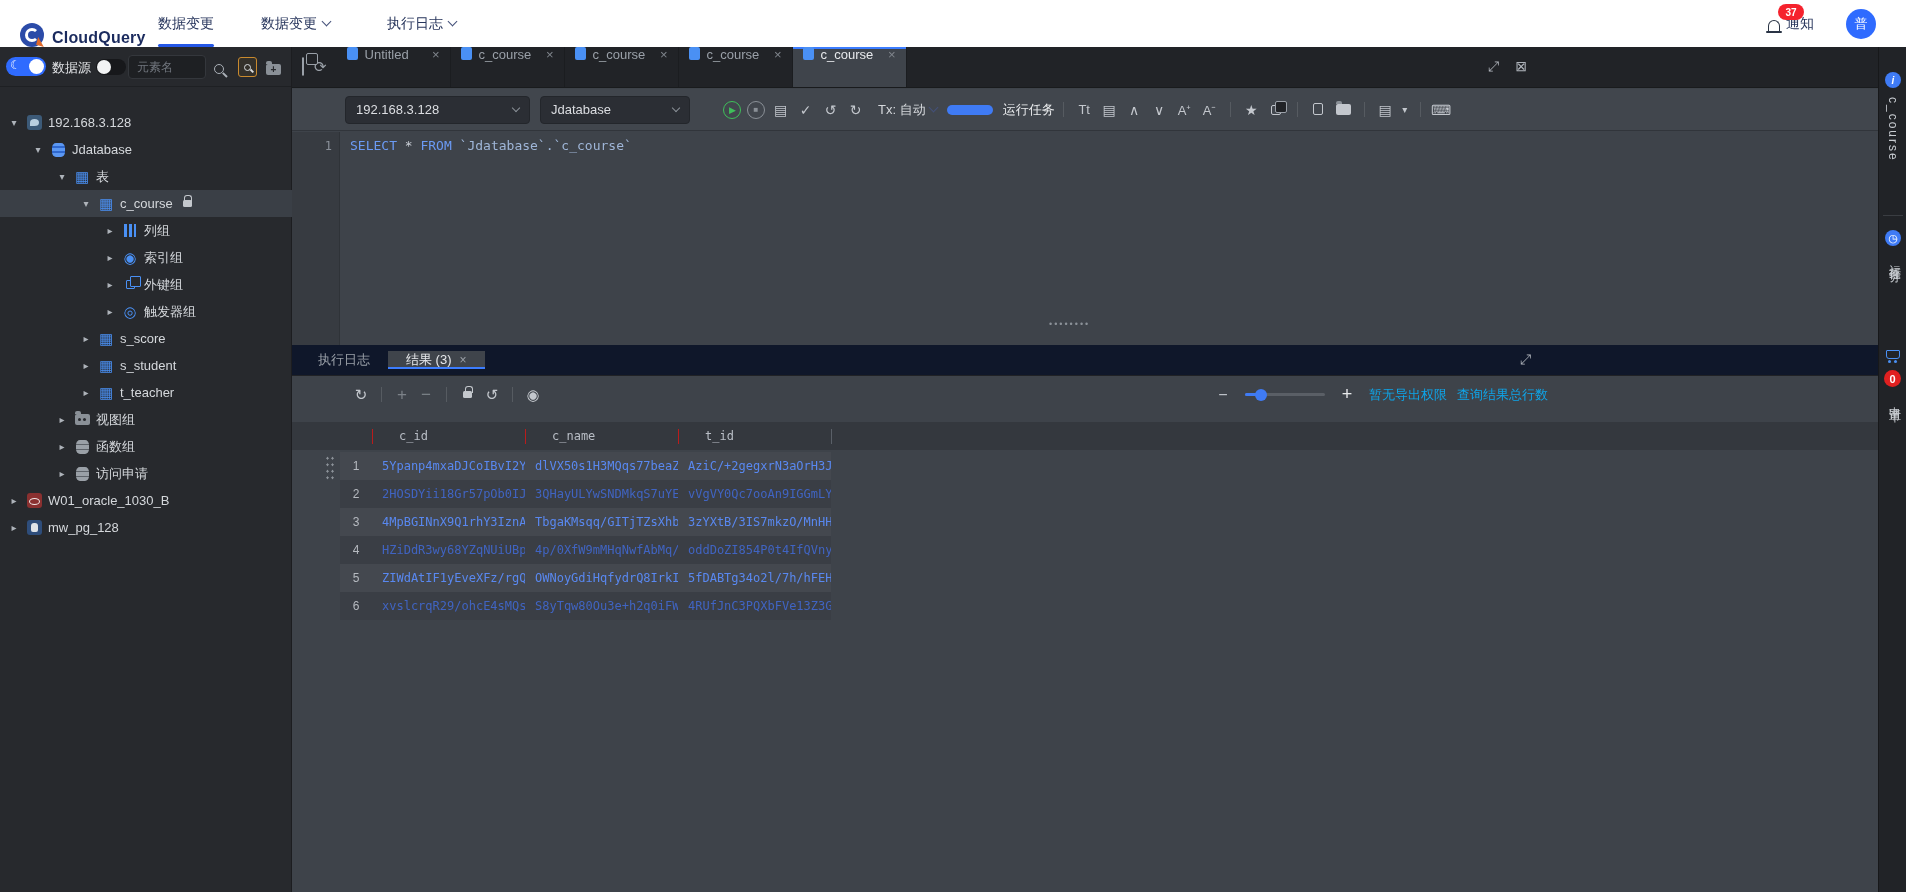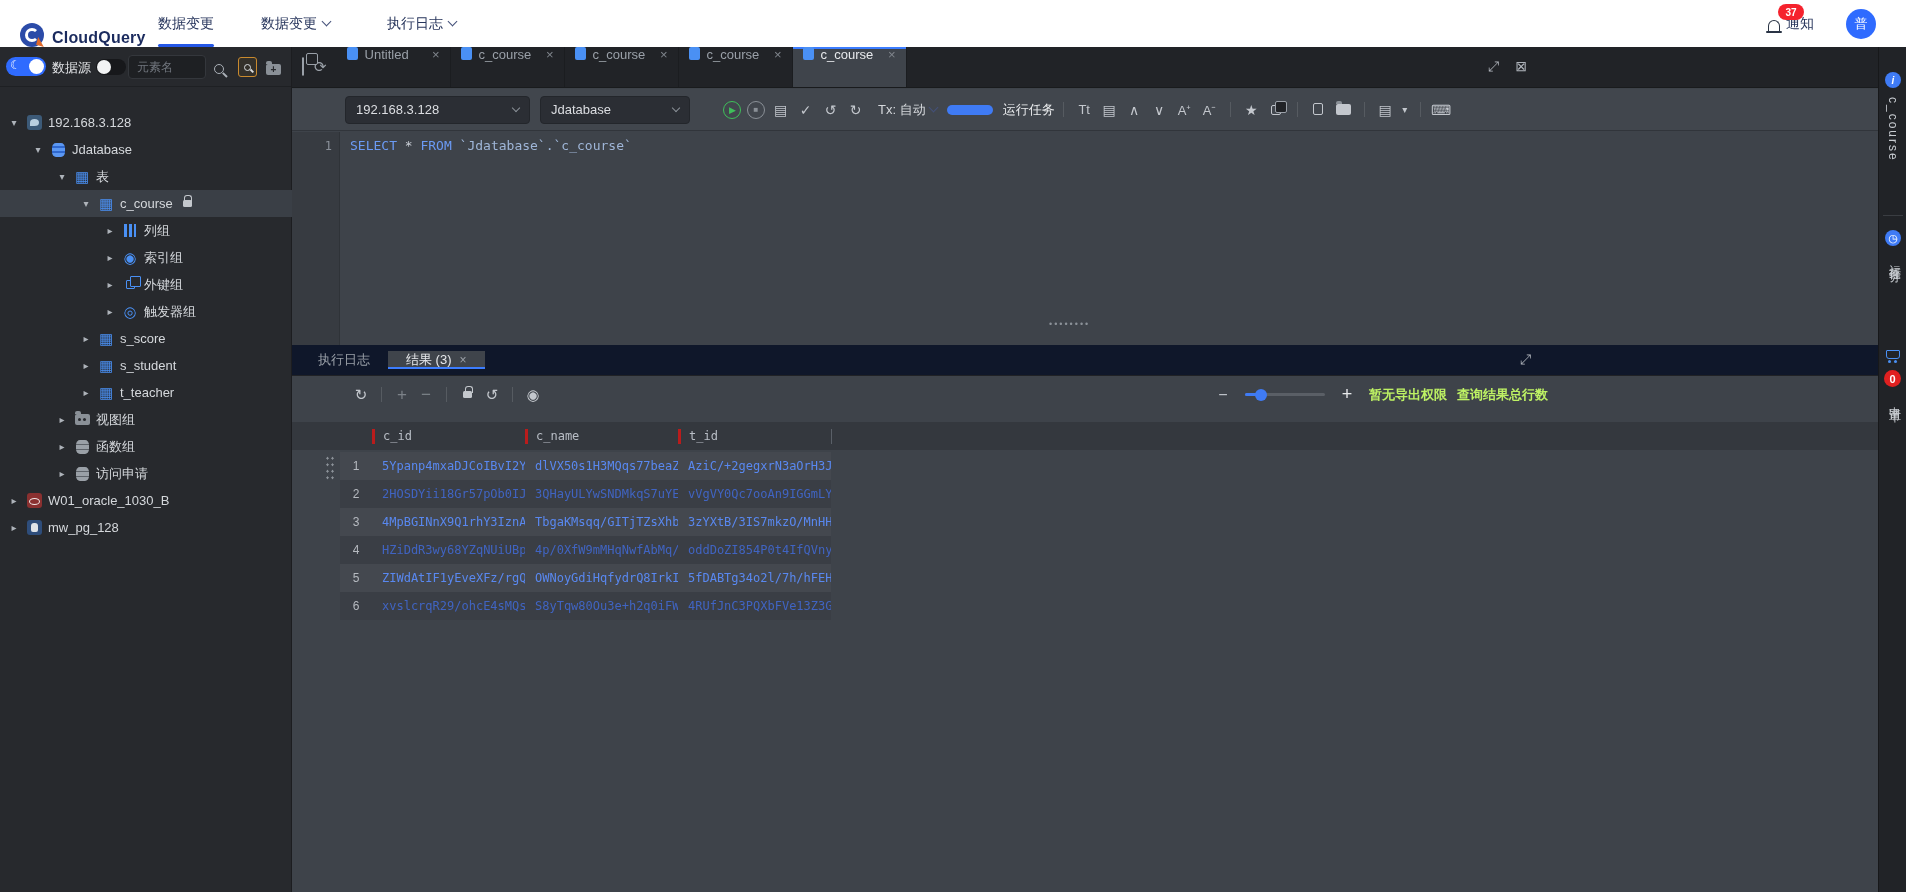--- a/index.html
+++ b/index.html
@@ -99,24 +99,24 @@
   .rtab .x{font-size:12px;color:#9aa0a8}
   .rtoolbar{position:absolute;left:0;top:327px;width:100%;height:41px;display:flex;align-items:center;padding-left:57px}
   .rbtn{color:#c3c7cd;font-size:15px;width:24px;text-align:center;cursor:pointer;flex:none}
   .rbtn.dim{color:#7c8288}
   .rt-lock{width:9px;height:7px;background:#c4c8cd;border-radius:1.5px;position:relative;margin:0 8px;cursor:pointer}
   .rt-lock::before{content:"";position:absolute;top:-5px;left:1.5px;width:6px;height:6px;border:1.6px solid #c4c8cd;border-bottom:none;border-radius:3px 3px 0 0}
   .rright{margin-left:auto;display:flex;align-items:center;padding-right:330px;gap:10px}
   .slider{width:80px;height:3px;background:#5a5f66;border-radius:2px;position:relative;cursor:pointer}
   .slider .fill{position:absolute;left:0;top:0;width:16px;height:3px;background:#3f7bf5;border-radius:2px}
   .slider .knob{position:absolute;left:10px;top:-4.5px;width:12px;height:12px;border-radius:50%;background:#3f7bf5}
-  .rlabel{color:#bef264;font-size:13px;font-weight:700;white-space:nowrap}
+  .rlabel{color:#0ea5e9;font-size:13px;font-weight:400;white-space:nowrap}
   .rhead{position:absolute;left:0;top:375px;width:100%;height:28px;background:#34383e;display:flex;align-items:center;padding-left:48px;color:#b9bec6;font-size:12px}
   .rhead .spacer{width:32px;flex:none}
-  .hc{width:153px;flex:none;border-left:3px solid #b91c1c;padding-left:8px;height:15px;line-height:15px}
+  .hc{width:153px;flex:none;border-left:1px solid #b91c1c;padding-left:26px;height:15px;line-height:15px}
   .hend{width:1px;height:15px;background:#5a6068}
   .rrows{position:absolute;left:48px;top:405px}
   .rrow{width:491px;height:28px;display:flex;align-items:center;font-size:12px}
   .rrow .num{width:32px;flex:none;text-align:center;color:#b6bac0;font-family:"Liberation Sans",sans-serif}
   .rrow .cell{width:153px;flex:none;padding:0 12px 0 10px;white-space:nowrap;overflow:hidden}
   .rrow.odd{background:#44484f;color:#5988f0}
   .rrow.even{background:#3a3e45;color:#4064c2}
   .rfs{position:absolute;left:1228px;top:304px;color:#aeb3ba;font-size:14px;cursor:pointer}
 
   

